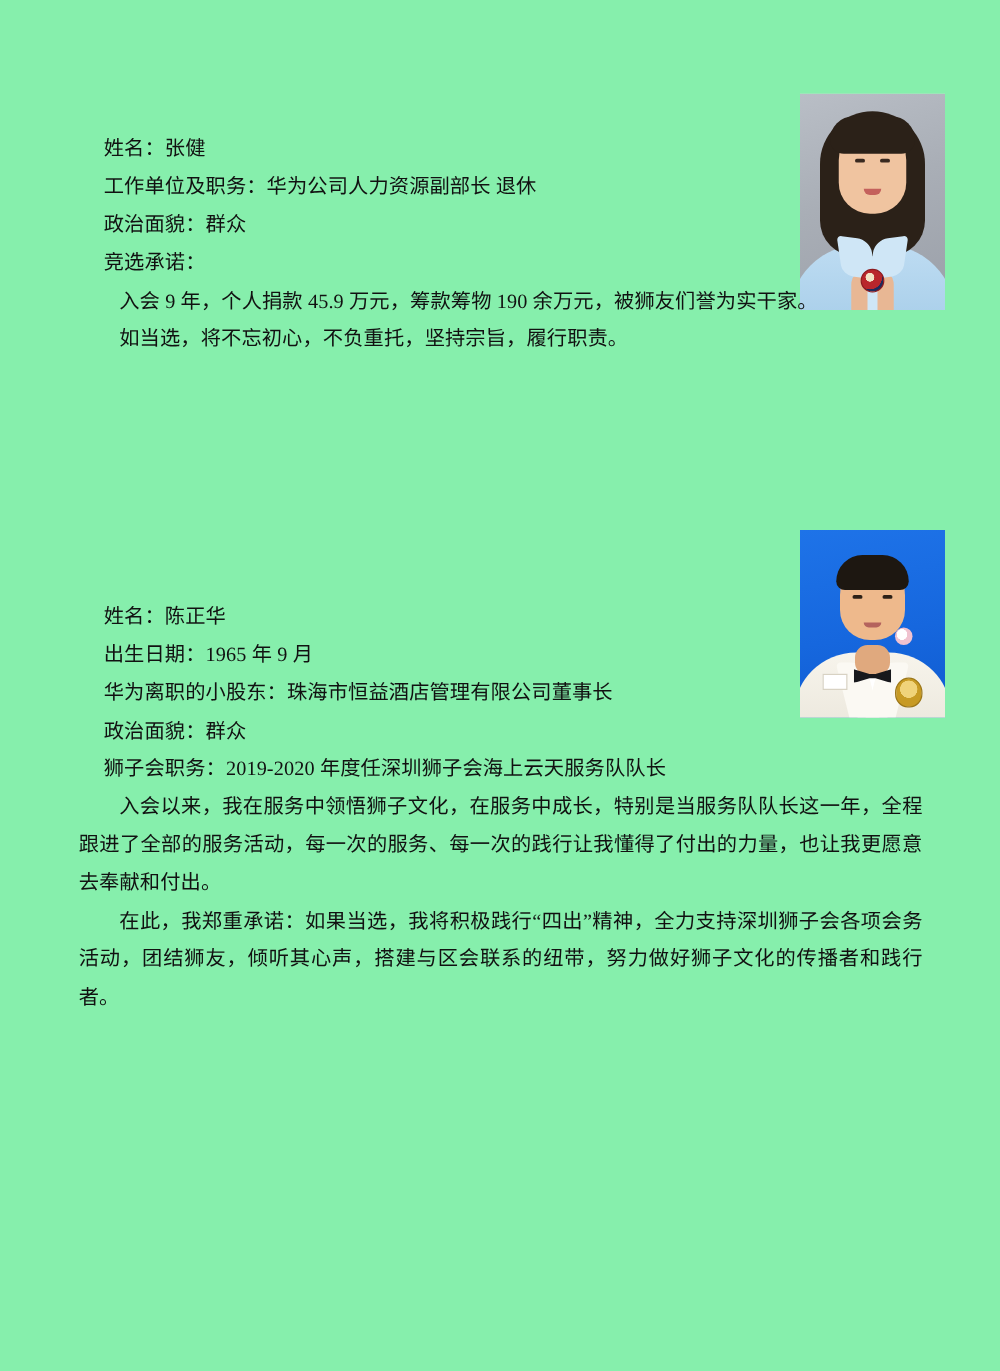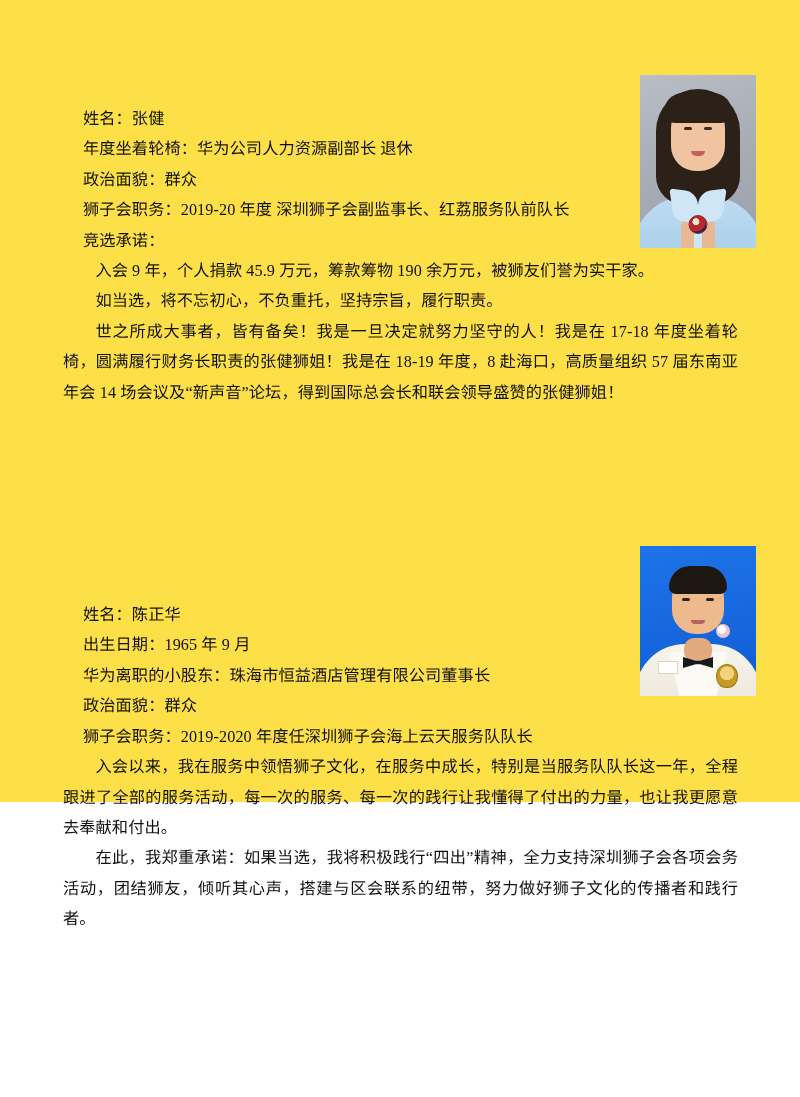--- a/index.html
+++ b/index.html
@@ -13,22 +13,22 @@
     height: 1097px;
     position: relative;
     font-family: "Liberation Serif", "DejaVu Serif", serif;
     color: #111111;
     overflow: hidden;
   }
 
   .page {
     position: relative;
     width: 800px;
-    height: 802px;
-    background: #fde047;
+    height: 1097px;
+    background: #86efac;
   }
 
   
   .candidate {
     position: relative;
     box-sizing: border-box;
   }
   #candidate-1 { padding-top: 104px; }
   #candidate-2 { padding-top: 76px; }
 
@@ -337,27 +337,25 @@
       <div class="w-eye-r"></div>
       <div class="w-mouth"></div>
       <div class="w-collar-l"></div>
       <div class="w-collar-r"></div>
       <div class="w-placket"></div>
       <div class="w-pin"></div>
     </div>
 
     <div class="bio-block">
       <p class="field">姓名：张健</p>
-      <p class="field">年度坐着轮椅：华为公司人力资源副部长  退休</p>
+      <p class="field">工作单位及职务：华为公司人力资源副部长  退休</p>
       <p class="field">政治面貌：群众</p>
-      <p class="field">狮子会职务：2019-20 年度  深圳狮子会副监事长、红荔服务队前队长</p>
       <p class="field">竞选承诺：</p>
       <p class="para">入会 9 年，个人捐款 45.9 万元，筹款筹物 190 余万元，被狮友们誉为实干家。</p>
       <p class="para">如当选，将不忘初心，不负重托，坚持宗旨，履行职责。</p>
-      <p class="para">世之所成大事者，皆有备矣！我是一旦决定就努力坚守的人！我是在 17-18 年度坐着轮椅，圆满履行财务长职责的张健狮姐！我是在 18-19 年度，8 赴海口，高质量组织 57 届东南亚年会 14 场会议及“新声音”论坛，得到国际总会长和联会领导盛赞的张健狮姐！</p>
     </div>
   </section>
 
   <div class="spacer-between"></div>
 
   <section class="candidate" id="candidate-2">
 
     <div class="photo-frame" id="photo-2">
       <div class="bg-blue"></div>
       <div class="m-body"></div>

